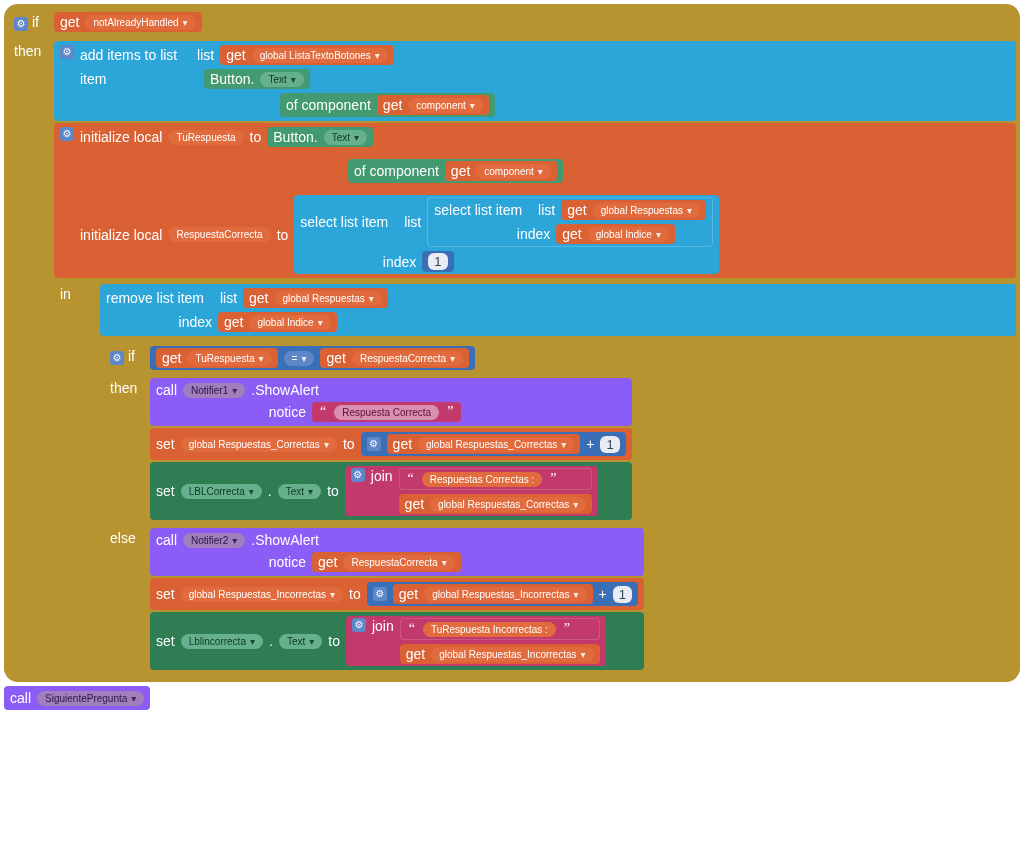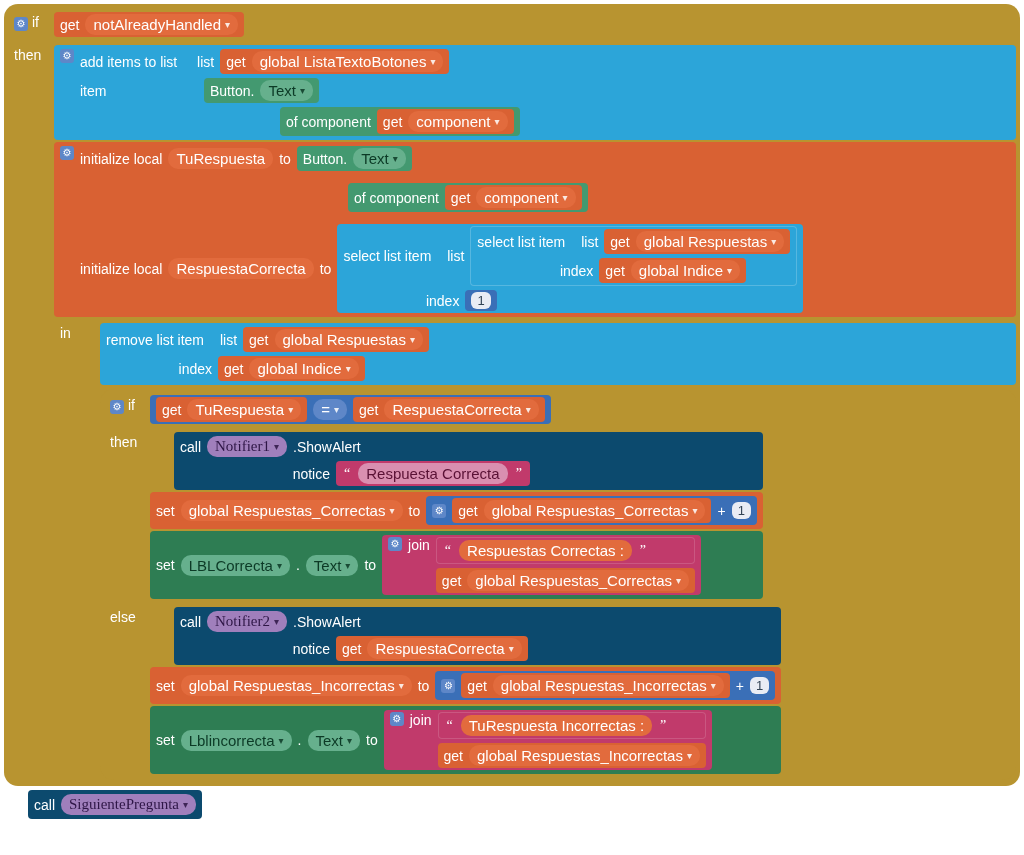--- a/index.html
+++ b/index.html
@@ -24,36 +24,36 @@
   }
   .row {
     display: flex;
     align-items: center;
     gap: 6px;
     flex-wrap: wrap;
   }
   .orange    { background: #d96133; }
   .cyan      { background: #2ca5d9; }
   .teal      { background: #439970; }
-  .purple    { background: #0c4a6e; margin-left: 24px; }
+  .purple    { background: #8b5cf6; }
   .pink      { background: #c13a6b; }
   .bluebox   { background: #3a6fb7; }
   .greenset  { background: #2e7d53; }
 
   .chip {
     display: inline-flex;
     align-items: center;
     padding: 2px 8px;
     border-radius: 10px;
-    font-size: 15px;
+    font-size: 10px;
     gap: 4px;
   }
   .chip-orange { background: #e26b3d; color: #fff; }
   .chip-teal   { background: #66b08d; color: #0c3a26; }
-  .chip-purple { background: #a07fbc; color: #2e1646; font-family: Liberation Serif, serif; }
+  .chip-purple { background: #a07fbc; color: #2e1646; }
   .chip-blue   { background: #5e87c8; color: #fff; }
   .chip-pinklt { background: #d98fb0; color: #5a1135; }
   .dd::after {
     content: " ▾";
     font-size: 10px;
     opacity: 0.85;
   }
   .gear {
     display:inline-block;
     width:14px;height:14px;

